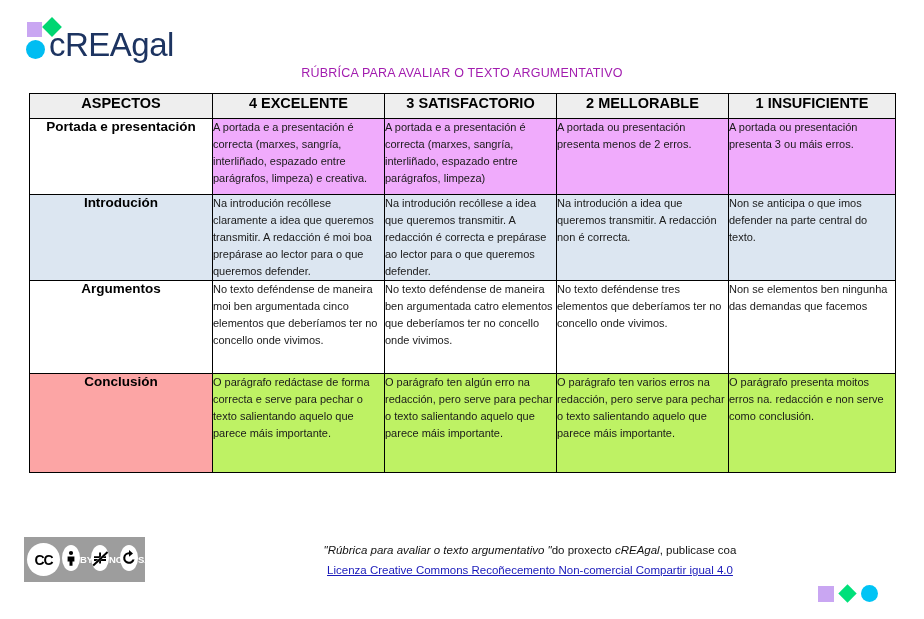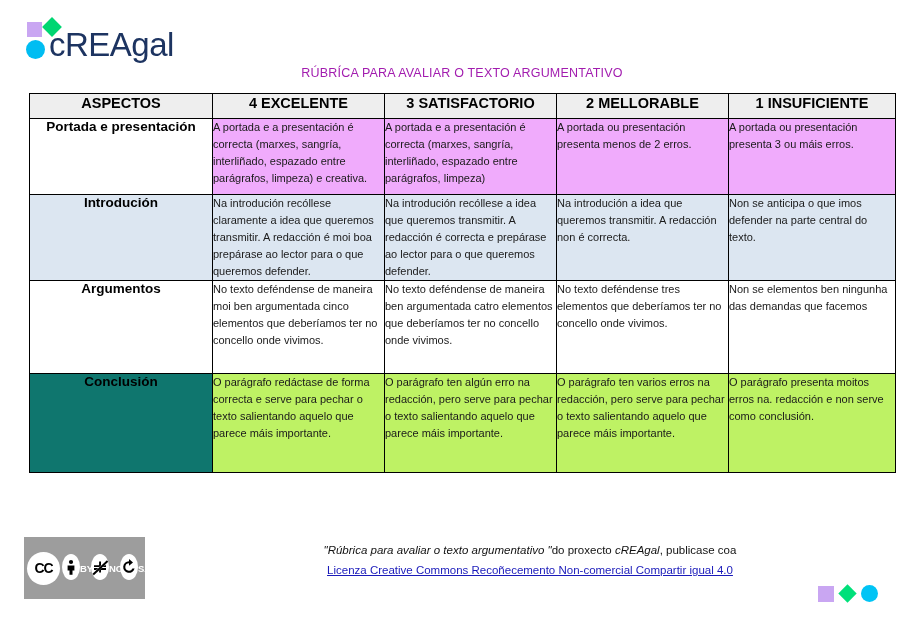--- a/index.html
+++ b/index.html
@@ -129,36 +129,36 @@
     line-height: 1.55;
     padding: 7px 7px 7px 8px;
     color: #1a1a1a;
   }
 
   
   tr.row-portada td { background: #f0abfc; }
   tr.row-introducion td { background: #dce6f1; }
   tr.row-argumentos td { background: #ffffff; }
   tr.row-conclusion td.desc-cell { background: #bef264; }
-  tr.row-conclusion td.aspect-cell { background: #0f766e; }
+  tr.row-conclusion td.aspect-cell { background: #fca5a5; }
   tr.row-portada td.aspect-cell { background: #ffffff; }
   tr.row-argumentos td.aspect-cell { background: #ffffff; }
 
   .h-portada { height: 76px; }
   .h-introducion { height: 86px; }
   .h-argumentos { height: 93px; }
   .h-conclusion { height: 99px; }
 
   
   .cc-badge {
     position: absolute;
     left: 24px;
     top: 537px;
     width: 121px;
-    height: 62px;
+    height: 45px;
     background: #9d9d9d;
     display: flex;
     align-items: center;
     padding: 16px 3px;
     box-sizing: border-box;
   }
   .cc-badge .cc-ring {
     width: 33px;
     height: 33px;
     border-radius: 50%;

